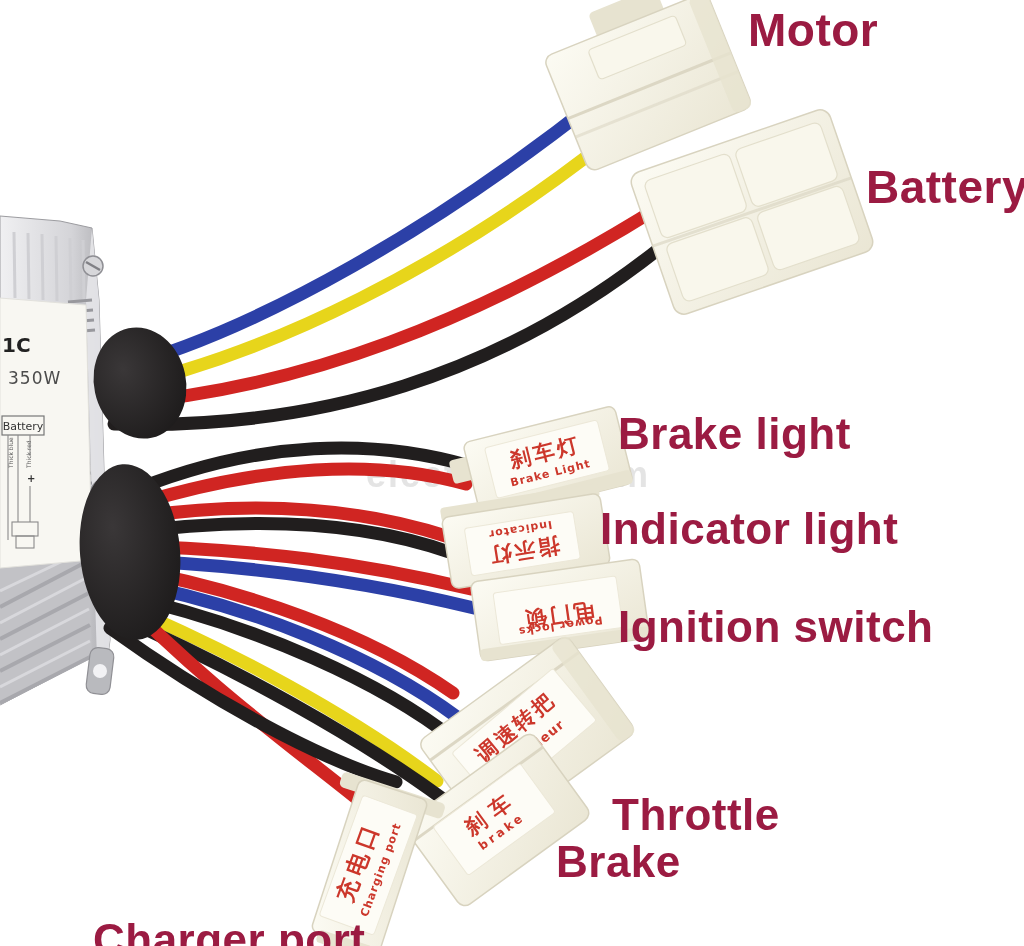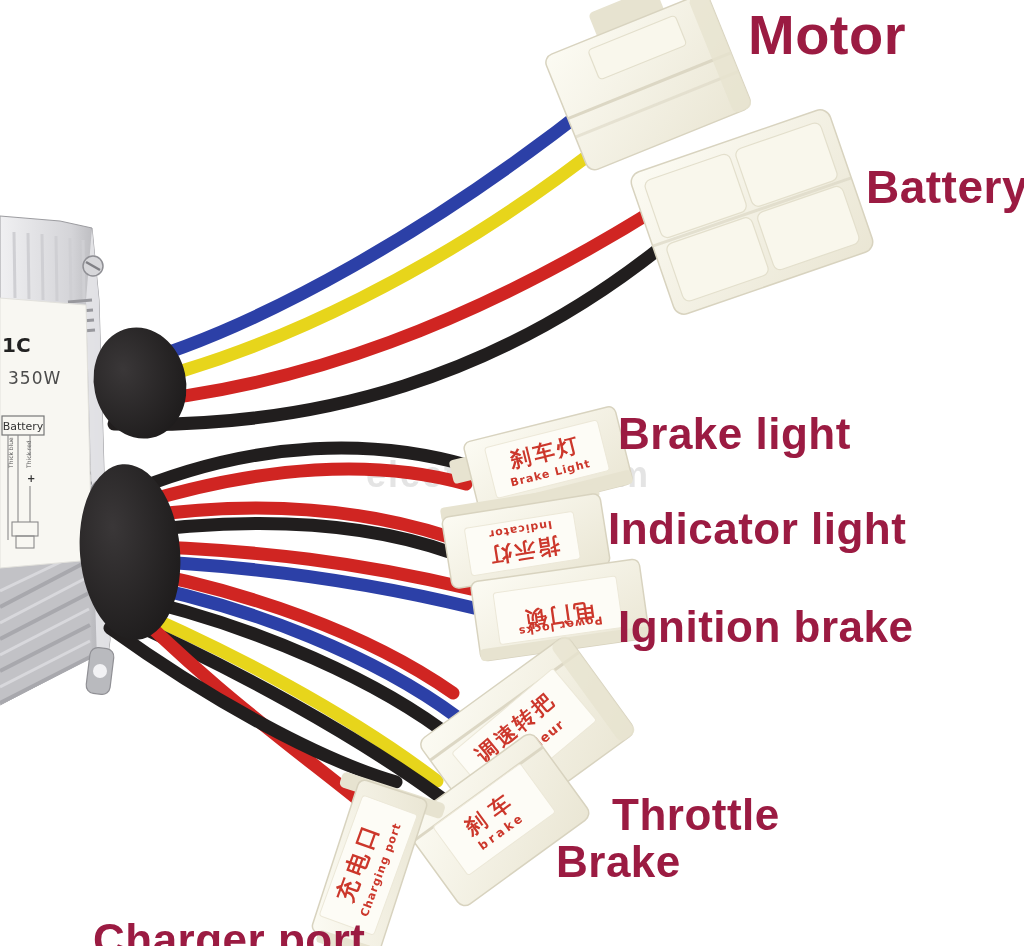--- a/index.html
+++ b/index.html
@@ -6,24 +6,24 @@
   .stage{
     position:relative;width:1024px;height:946px;overflow:hidden;background:#ffffff;
     font-family:"Liberation Sans", sans-serif;
   }
   .stage svg{position:absolute;left:0;top:0;}
   .photo-label{
     position:absolute;color:#9b1b42;font-weight:700;font-size:44px;
     letter-spacing:0.5px;white-space:nowrap;line-height:1.05;
     font-family:"Liberation Sans", sans-serif;
   }
-  .lbl-motor{left:748px;top:6px;font-size:56px;}
+  .lbl-motor{left:748px;top:6px;font-size:46px;}
   .lbl-battery{left:866px;top:163px;font-size:46px;}
   .lbl-brake-light{left:618px;top:411px;}
-  .lbl-indicator{left:600px;top:506px;margin-left:8px;}
+  .lbl-indicator{left:600px;top:506px;}
   .lbl-ignition{left:618px;top:604px;}
   .lbl-throttle{left:612px;top:792px;}
   .lbl-brake{left:556px;top:839px;}
   .lbl-charger{left:93px;top:881px;margin-top:36px;}
 
   
   .wm{font:700 36px "Liberation Sans",sans-serif;fill:#d4d4d4;opacity:.62;letter-spacing:2px;}
   .wire{fill:none;stroke-linecap:round;}
   .w-red{stroke:#d02522;}
   .w-blue{stroke:#2c40a7;}
@@ -250,17 +250,17 @@
       <text class="tag-cn" x="-8" y="-4" style="letter-spacing:5px;font-size:23px">充电口</text>
       <text class="tag-en" x="-8" y="16">Charging port</text>
     </g>
   </g>
 </svg>
 
   <div class="photo-label lbl-motor">Motor</div>
   <div class="photo-label lbl-battery">Battery</div>
   <div class="photo-label lbl-brake-light">Brake light</div>
   <div class="photo-label lbl-indicator">Indicator light</div>
-  <div class="photo-label lbl-ignition">Ignition brake</div>
+  <div class="photo-label lbl-ignition">Ignition switch</div>
   <div class="photo-label lbl-throttle">Throttle</div>
   <div class="photo-label lbl-brake">Brake</div>
   <div class="photo-label lbl-charger">Charger port</div>
 </div>
 
 </body></html>

